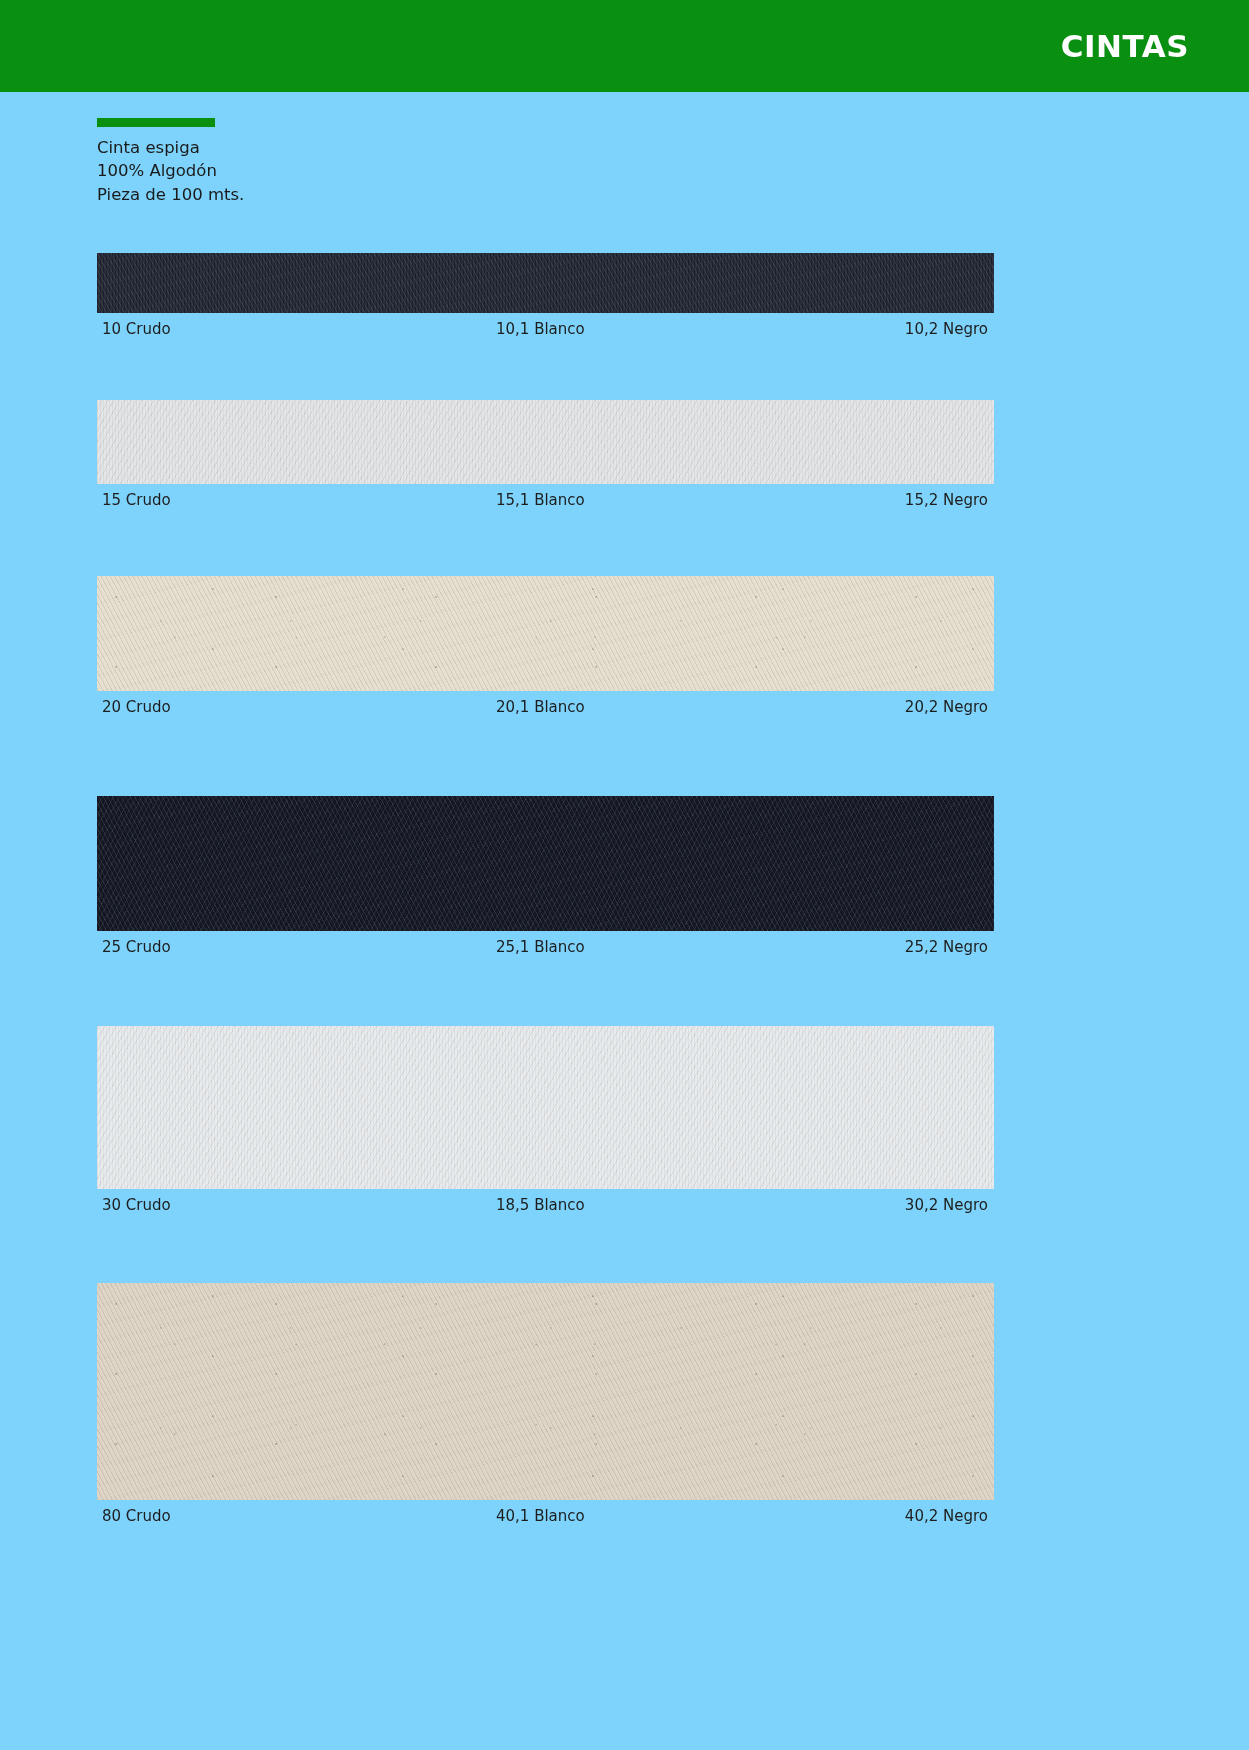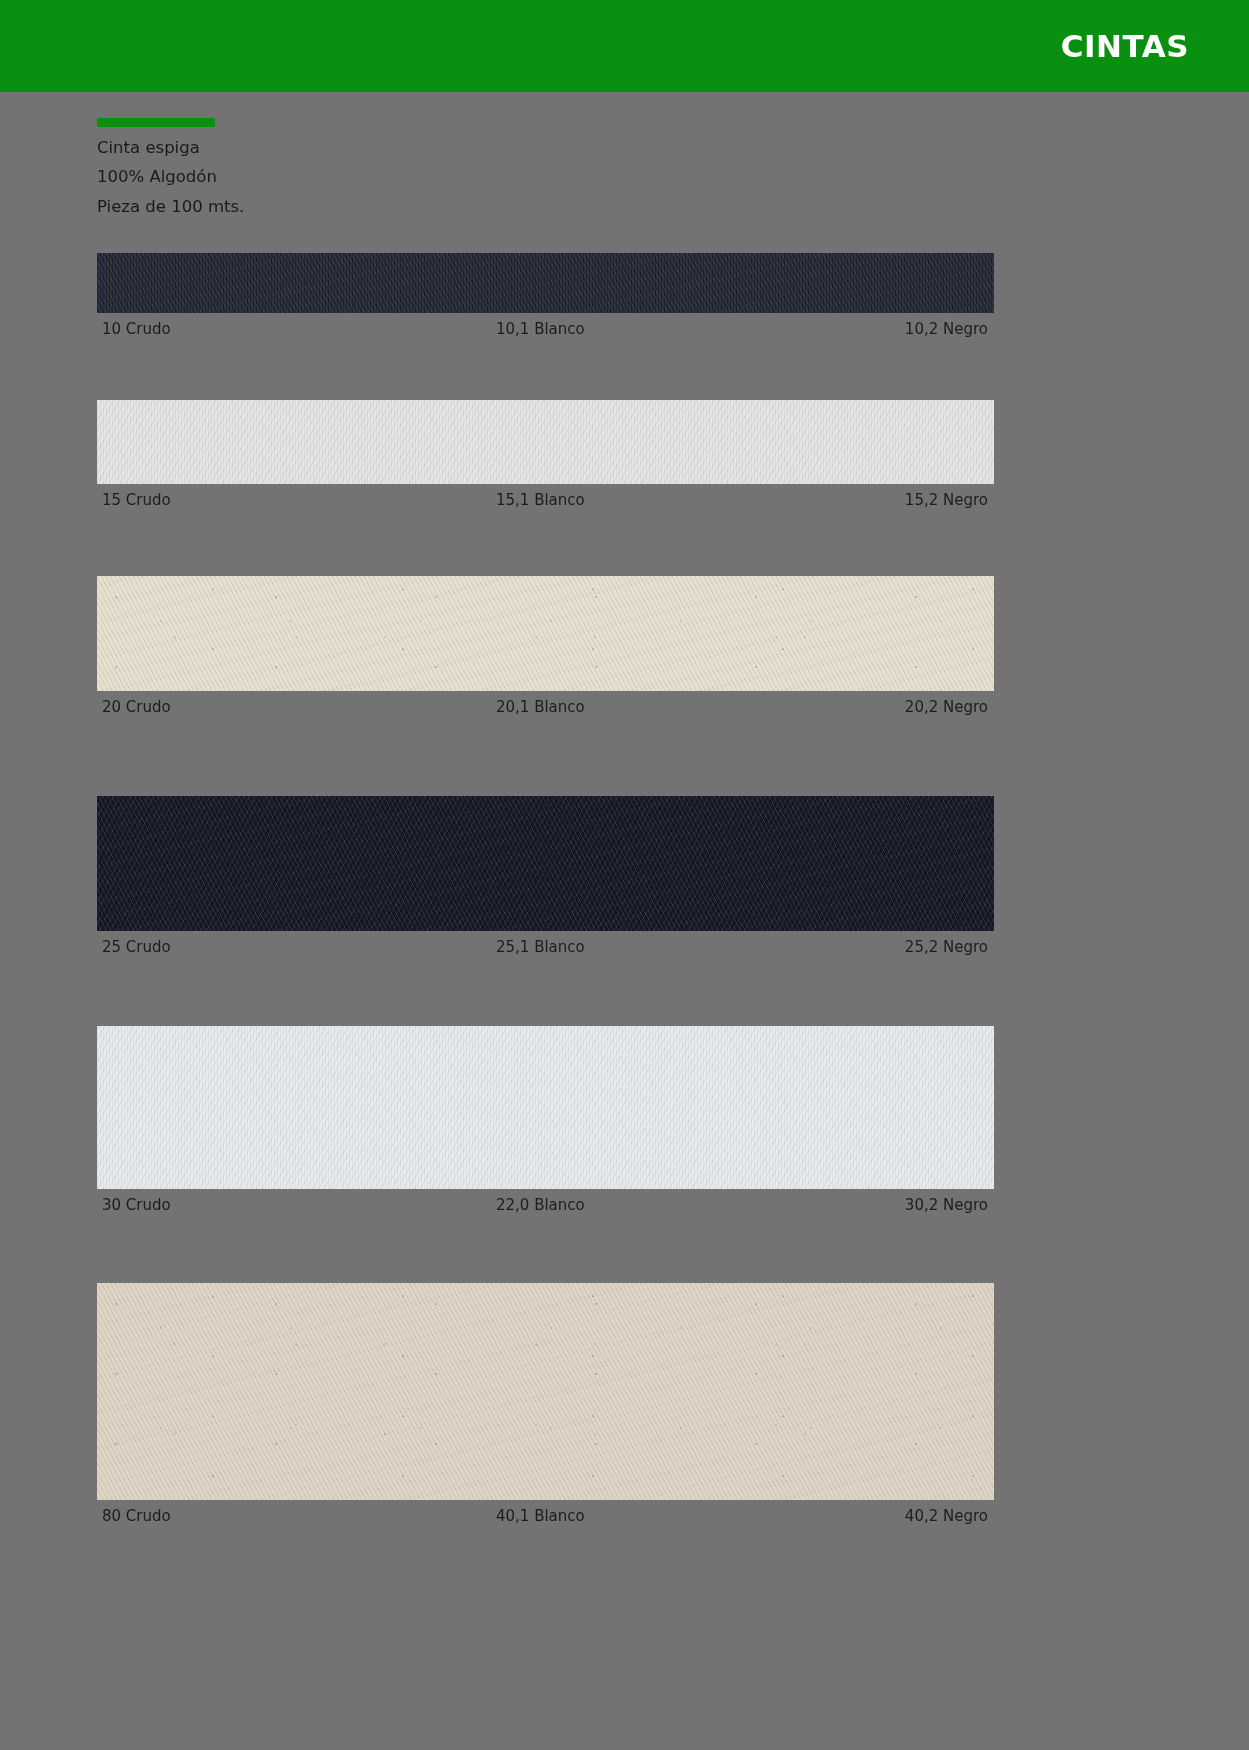--- a/index.html
+++ b/index.html
@@ -9,21 +9,21 @@
     height: 1750px;
     background: #ffffff;
     font-family: "DejaVu Sans", "Liberation Sans", sans-serif;
     overflow: hidden;
   }
 
   .page {
     position: relative;
     width: 1249px;
     height: 1750px;
-    background: #737373;
+    background: #7dd3fc;
   }
 
   
   .header-bar {
     position: absolute;
     top: 0; left: 0;
     width: 1249px;
     height: 92px;
     background: #0a9010;
     display: flex;
@@ -57,21 +57,20 @@
     font-weight: bold;
     color: #1a1a1a;
     margin-left: 42px;
     line-height: 1.45;
   }
   .product-line {
     font-size: 16.5px;
     color: #1a1a1a;
     line-height: 1.42;
     white-space: nowrap;
-    margin-top: 6px;
   }
 
   
   .rows {
     position: absolute;
     left: 0; top: 0;
     width: 1249px;
   }
   .swatch-row {
     position: absolute;
@@ -210,21 +209,21 @@
       </div>
     </div>
 
     <div class="swatch-row" id="row-4" style="top: 1026px;">
       <div class="swatch" id="sw-4" style="height: 163px; background: rgb(231, 234, 236);">
         <div class="swatch-tex tex-b"></div>
         <div class="swatch-tex tex-band"></div>
       </div>
       <div class="labels">
         <span class="label l-left">30 Crudo</span>
-        <span class="label l-mid">22,0 Blanco</span>
+        <span class="label l-mid">18,5 Blanco</span>
         <span class="label l-right">30,2 Negro</span>
       </div>
     </div>
 
     <div class="swatch-row" id="row-5" style="top: 1283px;">
       <div class="swatch" id="sw-5" style="height: 217px; background: rgb(222, 212, 197);">
         <div class="swatch-tex tex-a"></div>
         <div class="swatch-tex tex-speck"></div>
       </div>
       <div class="labels">

